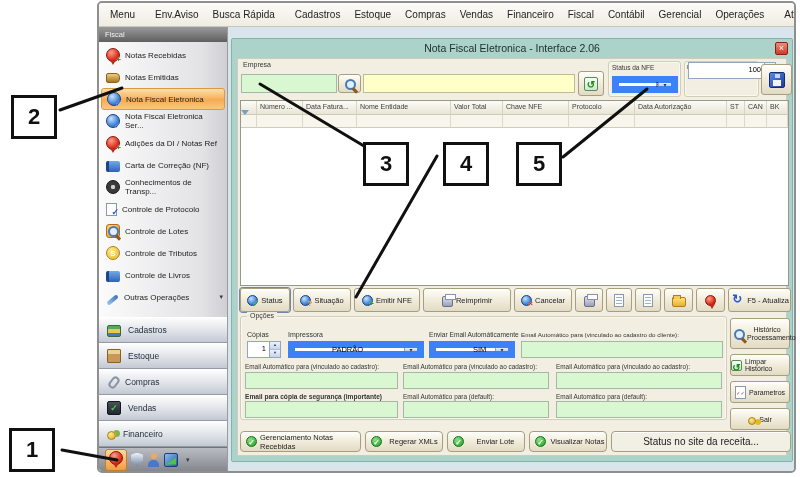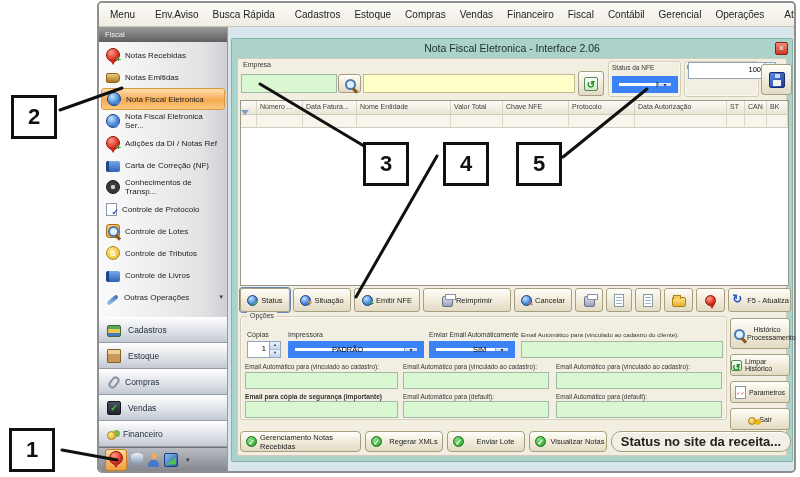--- a/index.html
+++ b/index.html
@@ -450,21 +450,21 @@
             <span style="margin:0 auto">Regerar XMLs</span>
           </div>
         <div class="btn pill" style="width:78px">
             <span class="ic s11 ic-gcheck"></span>
             <span style="margin:0 auto">Enviar Lote</span>
           </div>
         <div class="btn pill" style="width:78px">
             <span class="ic s11 ic-gcheck"></span>
             <span style="margin:0 auto">Visualizar Notas</span>
           </div>
-        <div class="btn" style="flex:1;font-weight:bold;font-size:13px;border-radius:10px;background:#f2efe4">
+        <div class="btn" style="flex:1;font-weight:normal;font-size:10px;border-radius:4px;background:#f2efe4">
             <span>Status no site da receita...</span>
           </div>
       </div>
 
     </div>
   </div>
 
   <svg class="ann-svg" width="800" height="477" viewBox="0 0 800 477">
     <line x1="62" y1="450" x2="117" y2="460" stroke="#101010" stroke-width="3" stroke-linecap="round"></line>
     <line x1="60" y1="110" x2="122" y2="88" stroke="#101010" stroke-width="3" stroke-linecap="round"></line>

